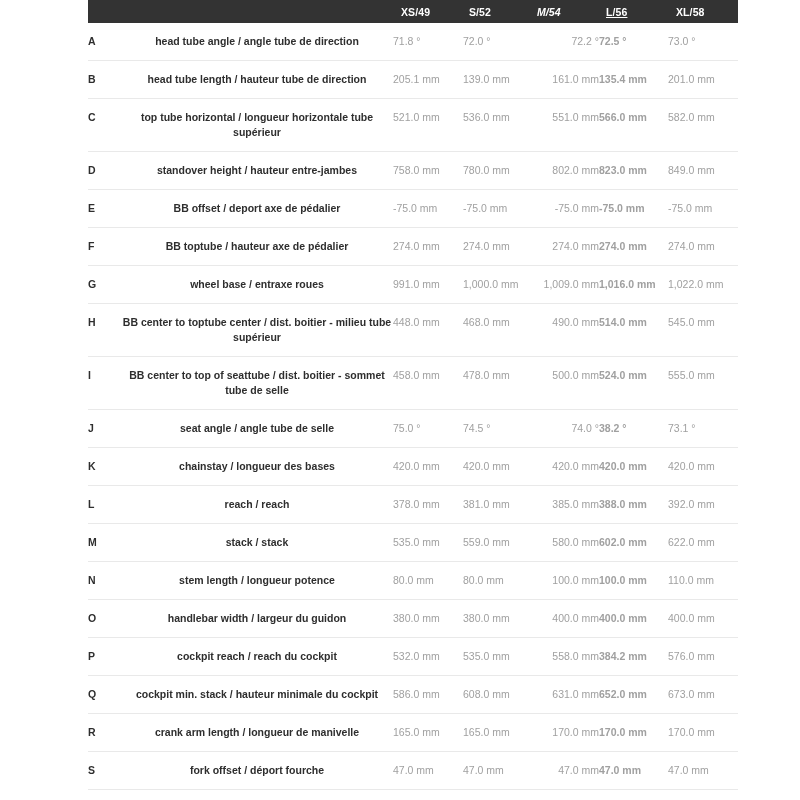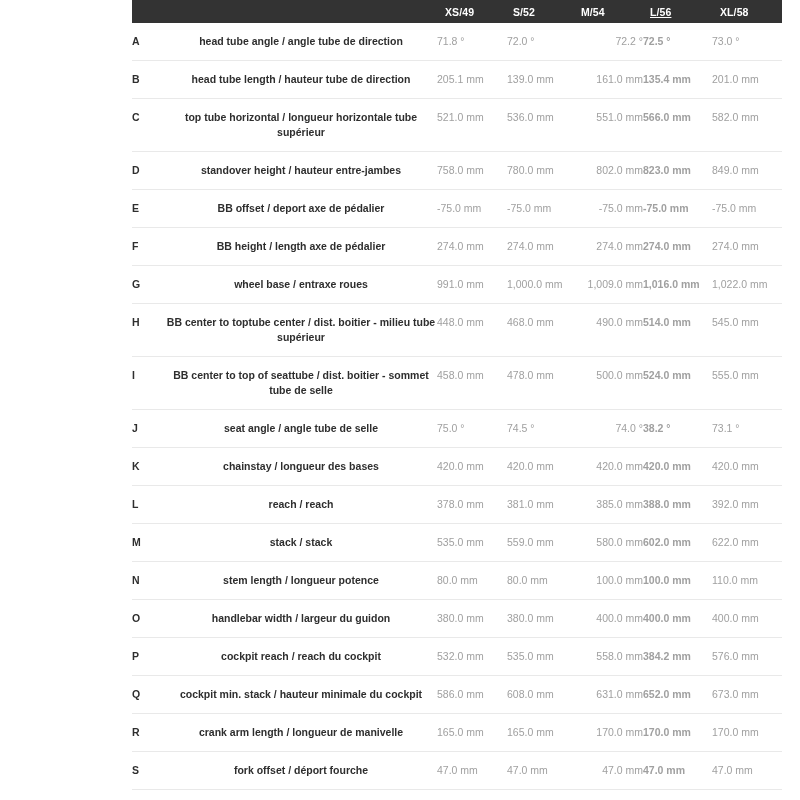--- a/index.html
+++ b/index.html
@@ -11,21 +11,20 @@
     width: 800px;
     height: 800px;
     overflow: hidden;
     font-family: "Liberation Sans", sans-serif;
   }
   #geometry-table-wrap {
     position: absolute;
     left: 88px;
     top: 0;
     width: 624px;
-    margin-left: 44px;
   }
   table.geo {
     width: 624px;
     border-collapse: collapse;
     table-layout: fixed;
   }
   table.geo thead tr {
     background: #333333;
   }
   table.geo thead th {
@@ -37,21 +36,21 @@
     font-weight: bold;
     text-align: left;
     vertical-align: middle;
     letter-spacing: 0.1px;
   }
   th.c-letter  { width: 33px; }
   th.c-label   { width: 272px; }
   th.c-val     { width: 62px; }
   th.c-val-xs  { padding-left: 8px !important; }
   th.c-val-s   { padding-left: 6px !important; }
-  th.c-val-m   { padding-left: 6px !important; }
+  th.c-val-m   { padding-left: 6px !important; font-style: italic; }
   th.c-val-l   { padding-left: 7px !important; text-decoration: underline; }
   th.c-val-xl  { padding-left: 8px !important; }
 
   table.geo tbody td {
     border-bottom: 1px solid #e9e9e9;
     padding: 11px 0 11px 0;
     vertical-align: top;
     font-size: 10.5px;
     line-height: 15px;
   }
@@ -136,21 +135,21 @@
           <td class="letter">E</td>
           <td class="label">BB offset / deport axe de pédalier</td>
           <td class="val v-xs">-75.0 mm</td>
           <td class="val v-s">-75.0 mm</td>
           <td class="val v-m">-75.0 mm</td>
           <td class="val v-l">-75.0 mm</td>
           <td class="val v-xl">-75.0 mm</td>
         </tr>
         <tr>
           <td class="letter">F</td>
-          <td class="label">BB height / length axe de pédalier</td>
+          <td class="label">BB toptube / hauteur axe de pédalier</td>
           <td class="val v-xs">274.0 mm</td>
           <td class="val v-s">274.0 mm</td>
           <td class="val v-m">274.0 mm</td>
           <td class="val v-l">274.0 mm</td>
           <td class="val v-xl">274.0 mm</td>
         </tr>
         <tr>
           <td class="letter">G</td>
           <td class="label">wheel base / entraxe roues</td>
           <td class="val v-xs">991.0 mm</td>

